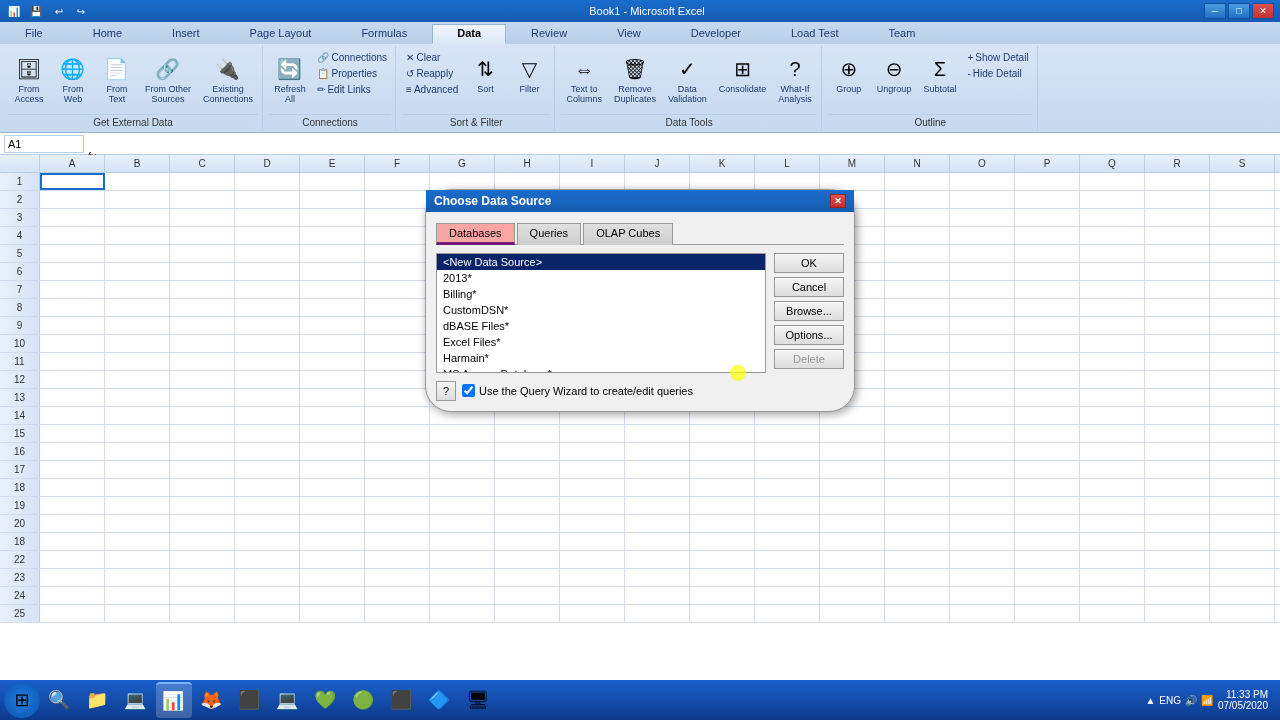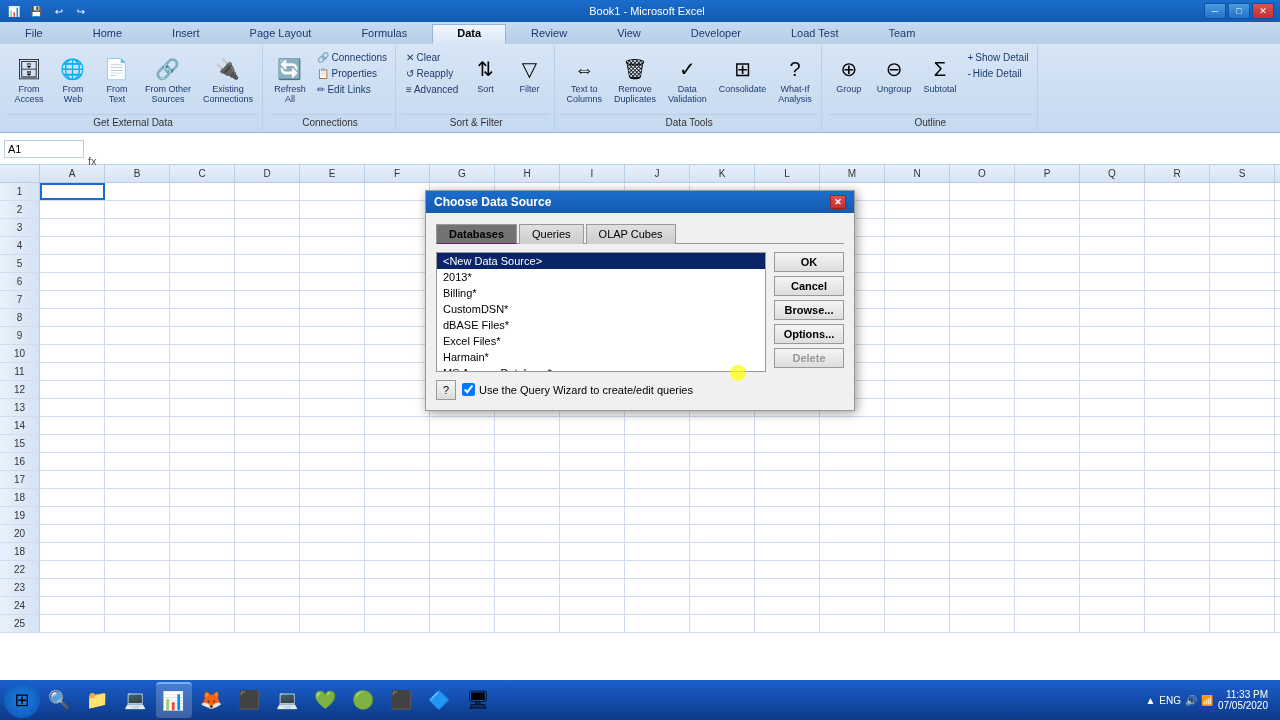--- a/index.html
+++ b/index.html
@@ -127,21 +127,21 @@
       gap: 2px;
       font-size: 10px;
       color: #1e3a6e;
     }
     .ribbon-col { display: flex; flex-direction: column; gap: 1px; }
 
     
     .formula-bar {
       display: flex;
       align-items: center;
-      height: 32px;
+      height: 22px;
       border-bottom: 1px solid #b8cfe8;
       background: #fff;
       padding: 0 4px;
       gap: 4px;
     }
     .name-box {
       width: 80px;
       height: 18px;
       border: 1px solid #b8cfe8;
       font-size: 11px;
@@ -276,23 +276,23 @@
       border: 1px solid #999;
       border-bottom: none;
       background: linear-gradient(to bottom, #e0e0e0, #ccc);
       cursor: pointer;
       font-size: 11px;
       margin-right: 2px;
       position: relative;
       bottom: -1px;
     }
     .dialog-tab.active {
-      background: #737373;
-      border-bottom: 1px solid #701a75;
-      font-weight: bold;
+      background: #fca5a5;
+      border-bottom: 3px solid #701a75;
+      font-weight: normal;
     }
     .dialog-list-area {
       display: flex;
       gap: 8px;
     }
     .dialog-list {
       flex: 1;
       height: 120px;
       border: 1px solid #999;
       background: #fff;
@@ -314,21 +314,20 @@
       gap: 4px;
       min-width: 70px;
     }
     .dialog-btn {
       padding: 3px 8px;
       background: linear-gradient(to bottom, #f5f5f5, #ddd);
       border: 1px solid #999;
       cursor: pointer;
       font-size: 11px;
       text-align: center;
-      font-weight: bold;
     }
     .dialog-footer {
       display: flex;
       align-items: center;
       margin-top: 8px;
       gap: 6px;
     }
     .dialog-help-btn {
       width: 20px; height: 20px;
       background: linear-gradient(to bottom, #f5f5f5, #ddd);
@@ -1186,21 +1185,21 @@
   </div>
   <div class="sheet-tabs">
     <div class="sheet-tab active">Sheet1</div>
     <div class="sheet-tab">Sheet2</div>
     <div class="sheet-tab">Sheet3</div>
     <div class="sheet-tab" style="padding:2px 6px;">🔖</div>
   </div>
 </div>
 
 <div class="dialog-overlay">
-  <div class="dialog" style="position:relative;top:-60px;">
+  <div class="dialog" style="position:relative;top:-60px;border-radius:26px;">
     <div class="dialog-title-bar">
       <span>Choose Data Source</span>
       <div class="dialog-close-btn">✕</div>
     </div>
     <div class="dialog-body">
       <div class="dialog-tabs">
         <div class="dialog-tab active">Databases</div>
         <div class="dialog-tab">Queries</div>
         <div class="dialog-tab">OLAP Cubes</div>
       </div>

